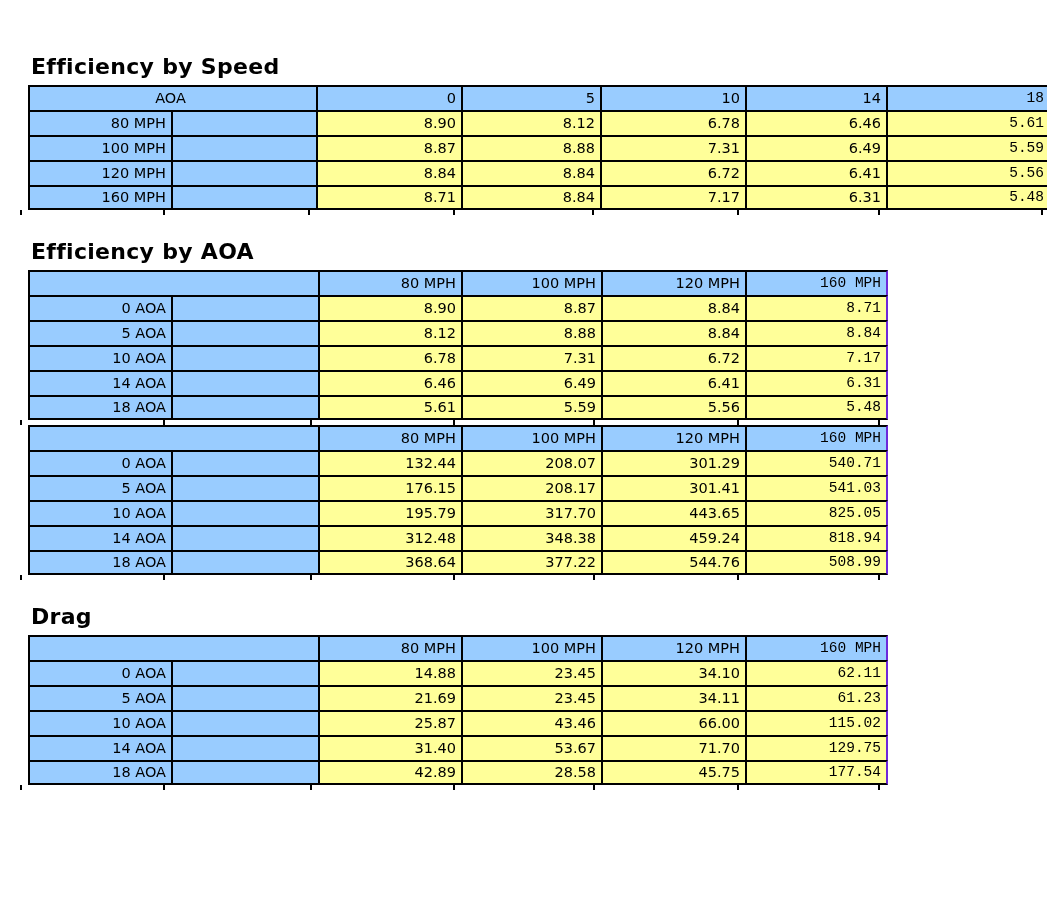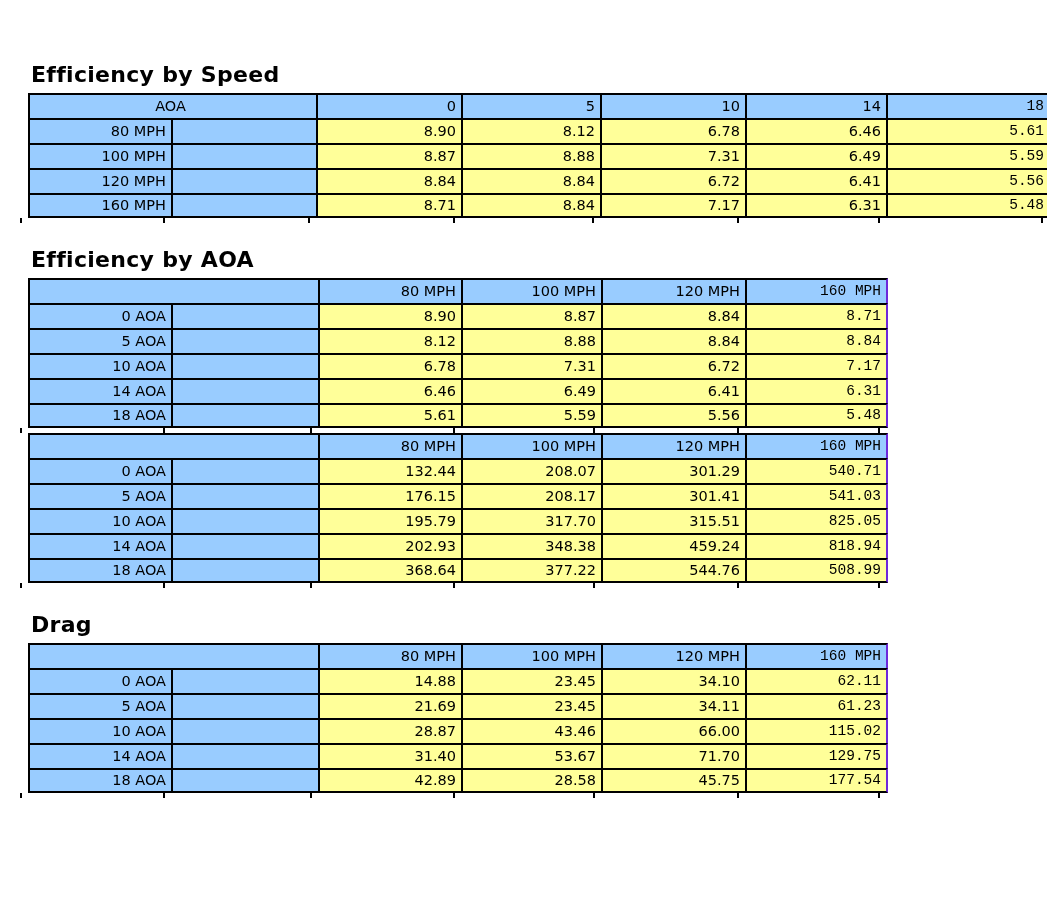--- a/index.html
+++ b/index.html
@@ -14,21 +14,21 @@
   }
   section { margin: 0; }
   h2.table-title {
     font-size: 22px;
     line-height: 26px;
     font-weight: bold;
     letter-spacing: 0.3px;
     margin: 24px 0 5px 11px;
     color: #000;
   }
-  section.first h2.table-title { margin-top: 16px; }
+  section.first h2.table-title { margin-top: 8px; }
   table.grid {
     border-collapse: separate;
     border-spacing: 0;
     table-layout: fixed;
     margin-left: 8px;
   }
   table.grid td, table.grid th {
     box-sizing: border-box;
     height: 25px;
     padding: 0 5px 0 0;
@@ -236,27 +236,27 @@
           <td class="val">176.15</td>
           <td class="val">208.17</td>
           <td class="val">301.41</td>
           <td class="val">541.03</td>
         </tr>
         <tr>
           <td class="lbl">10 AOA</td>
           <td class="spacer"></td>
           <td class="val">195.79</td>
           <td class="val">317.70</td>
-          <td class="val">315.51</td>
+          <td class="val">443.65</td>
           <td class="val">825.05</td>
         </tr>
         <tr>
           <td class="lbl">14 AOA</td>
           <td class="spacer"></td>
-          <td class="val">202.93</td>
+          <td class="val">312.48</td>
           <td class="val">348.38</td>
           <td class="val">459.24</td>
           <td class="val">818.94</td>
         </tr>
         <tr>
           <td class="lbl">18 AOA</td>
           <td class="spacer"></td>
           <td class="val">368.64</td>
           <td class="val">377.22</td>
           <td class="val">544.76</td>
@@ -308,21 +308,21 @@
           <td class="lbl">5 AOA</td>
           <td class="spacer"></td>
           <td class="val">21.69</td>
           <td class="val">23.45</td>
           <td class="val">34.11</td>
           <td class="val">61.23</td>
         </tr>
         <tr>
           <td class="lbl">10 AOA</td>
           <td class="spacer"></td>
-          <td class="val">28.87</td>
+          <td class="val">25.87</td>
           <td class="val">43.46</td>
           <td class="val">66.00</td>
           <td class="val">115.02</td>
         </tr>
         <tr>
           <td class="lbl">14 AOA</td>
           <td class="spacer"></td>
           <td class="val">31.40</td>
           <td class="val">53.67</td>
           <td class="val">71.70</td>

